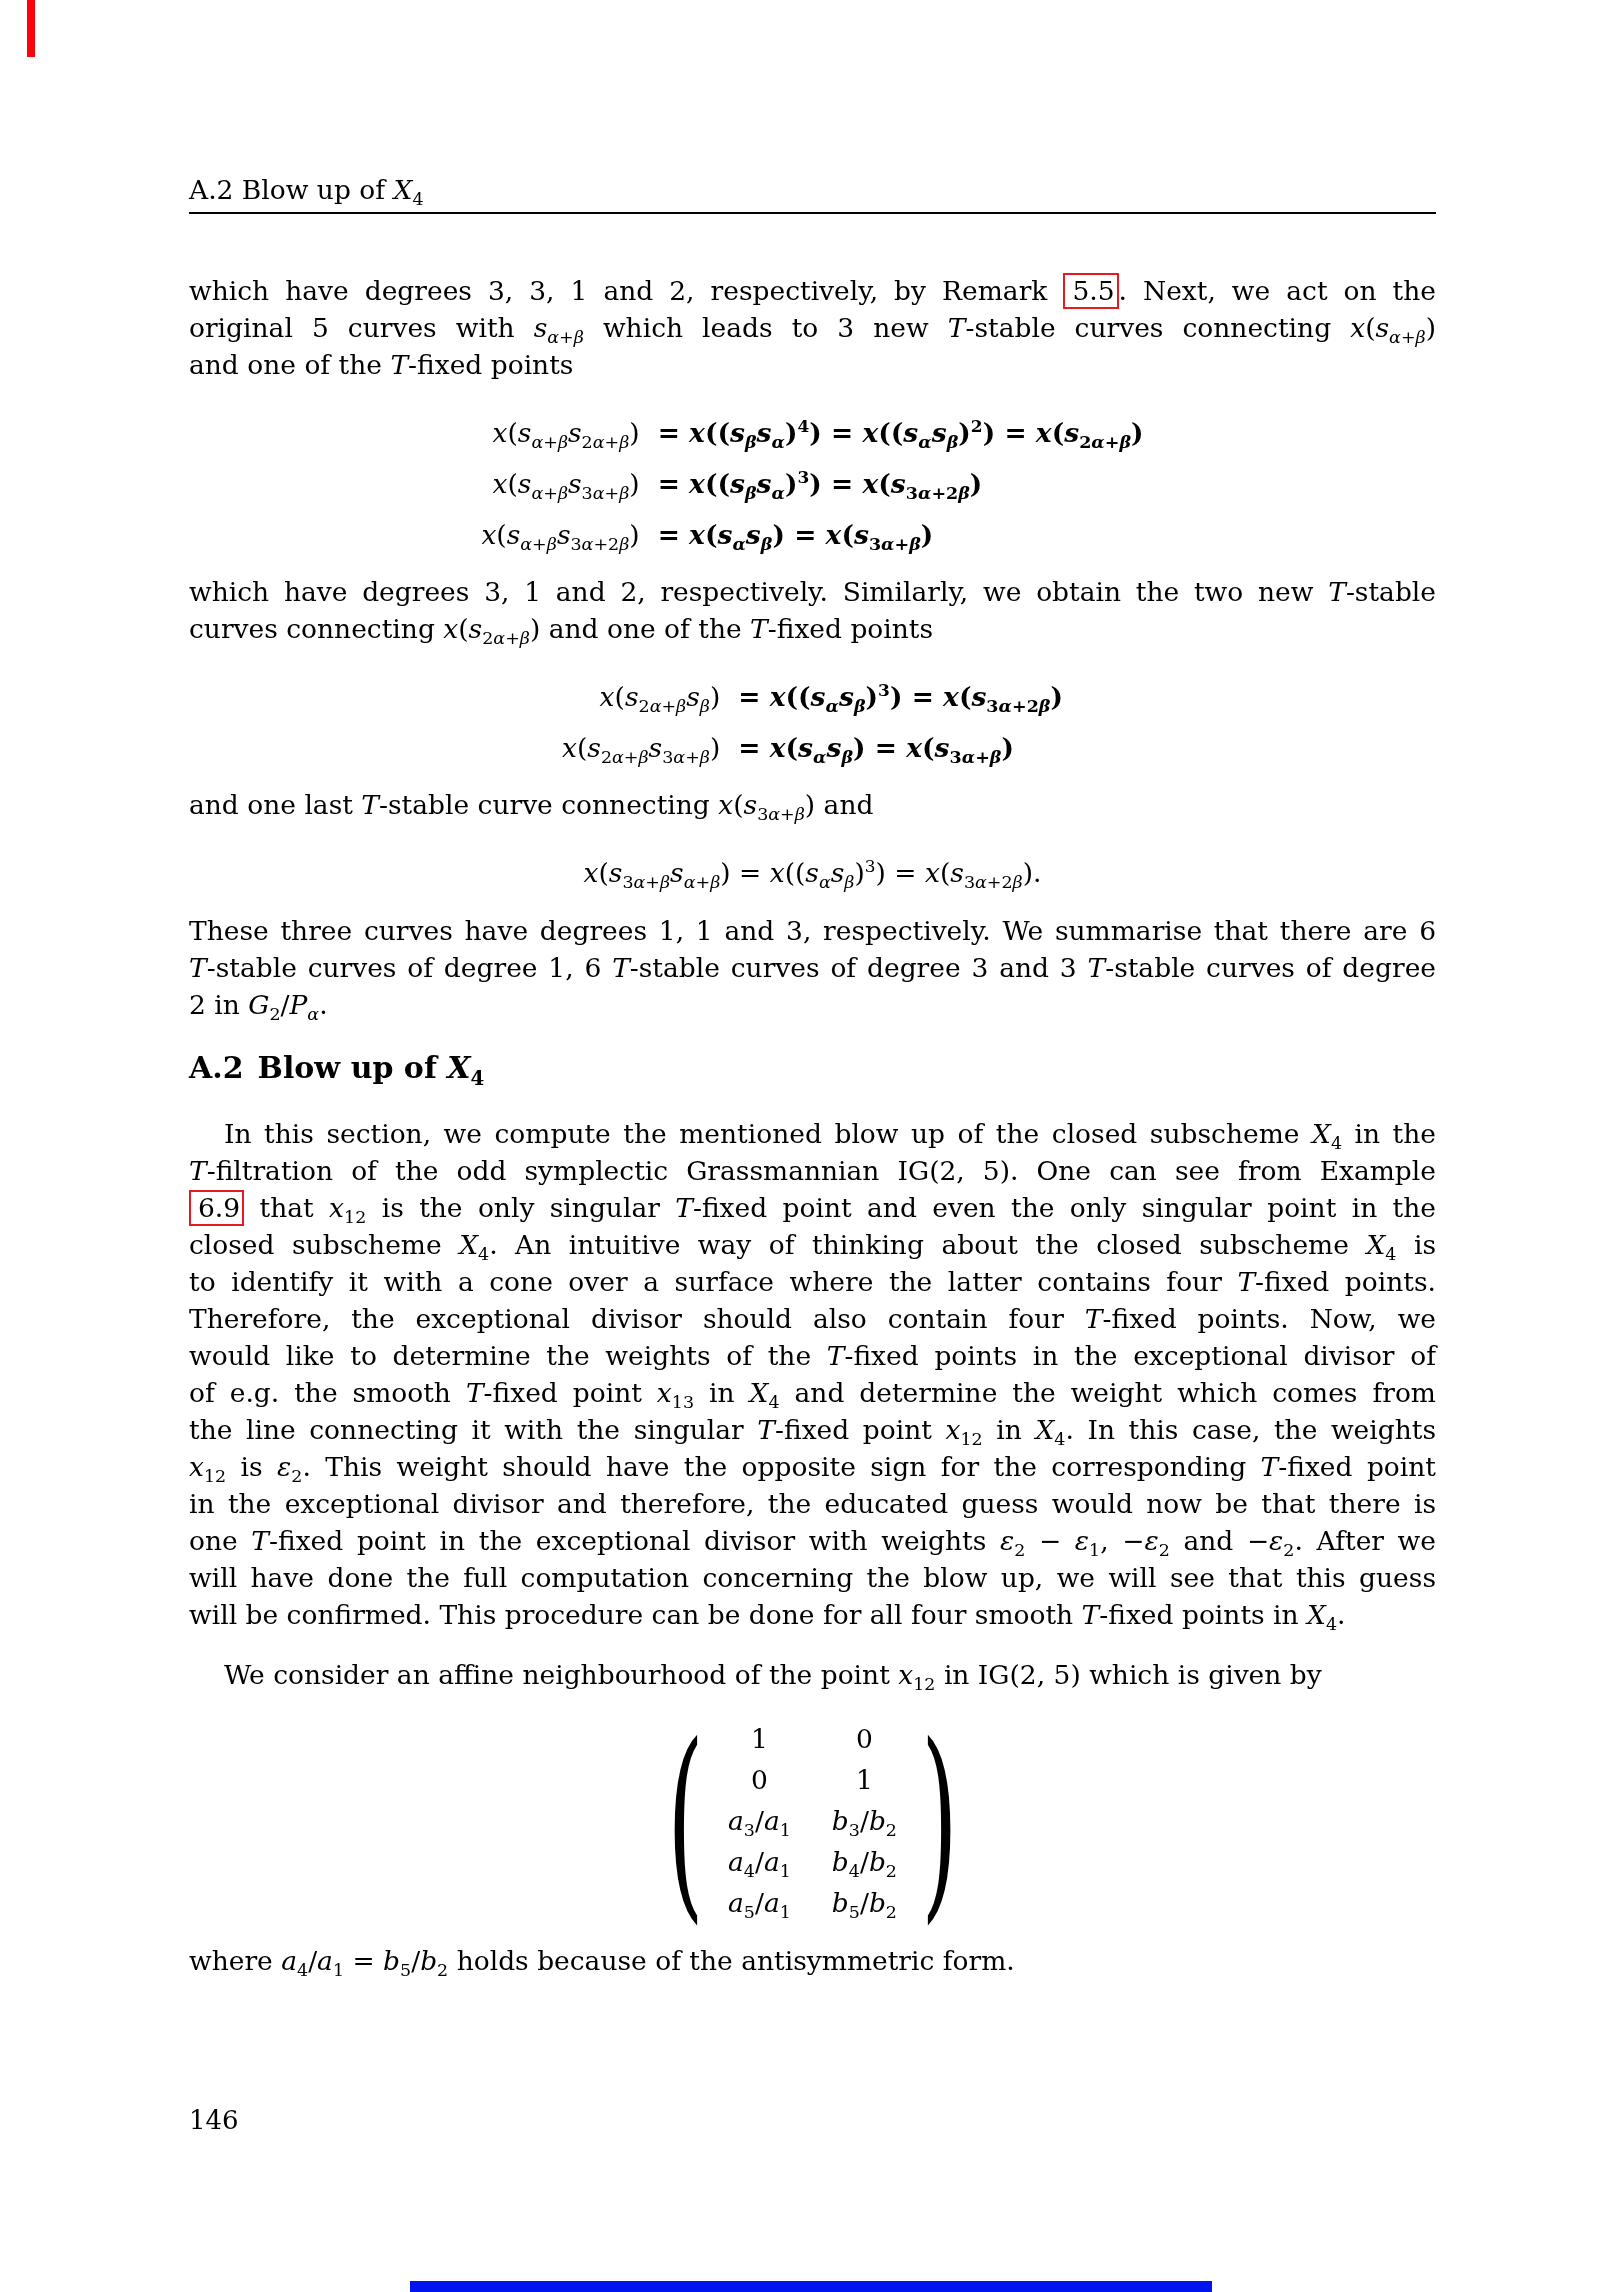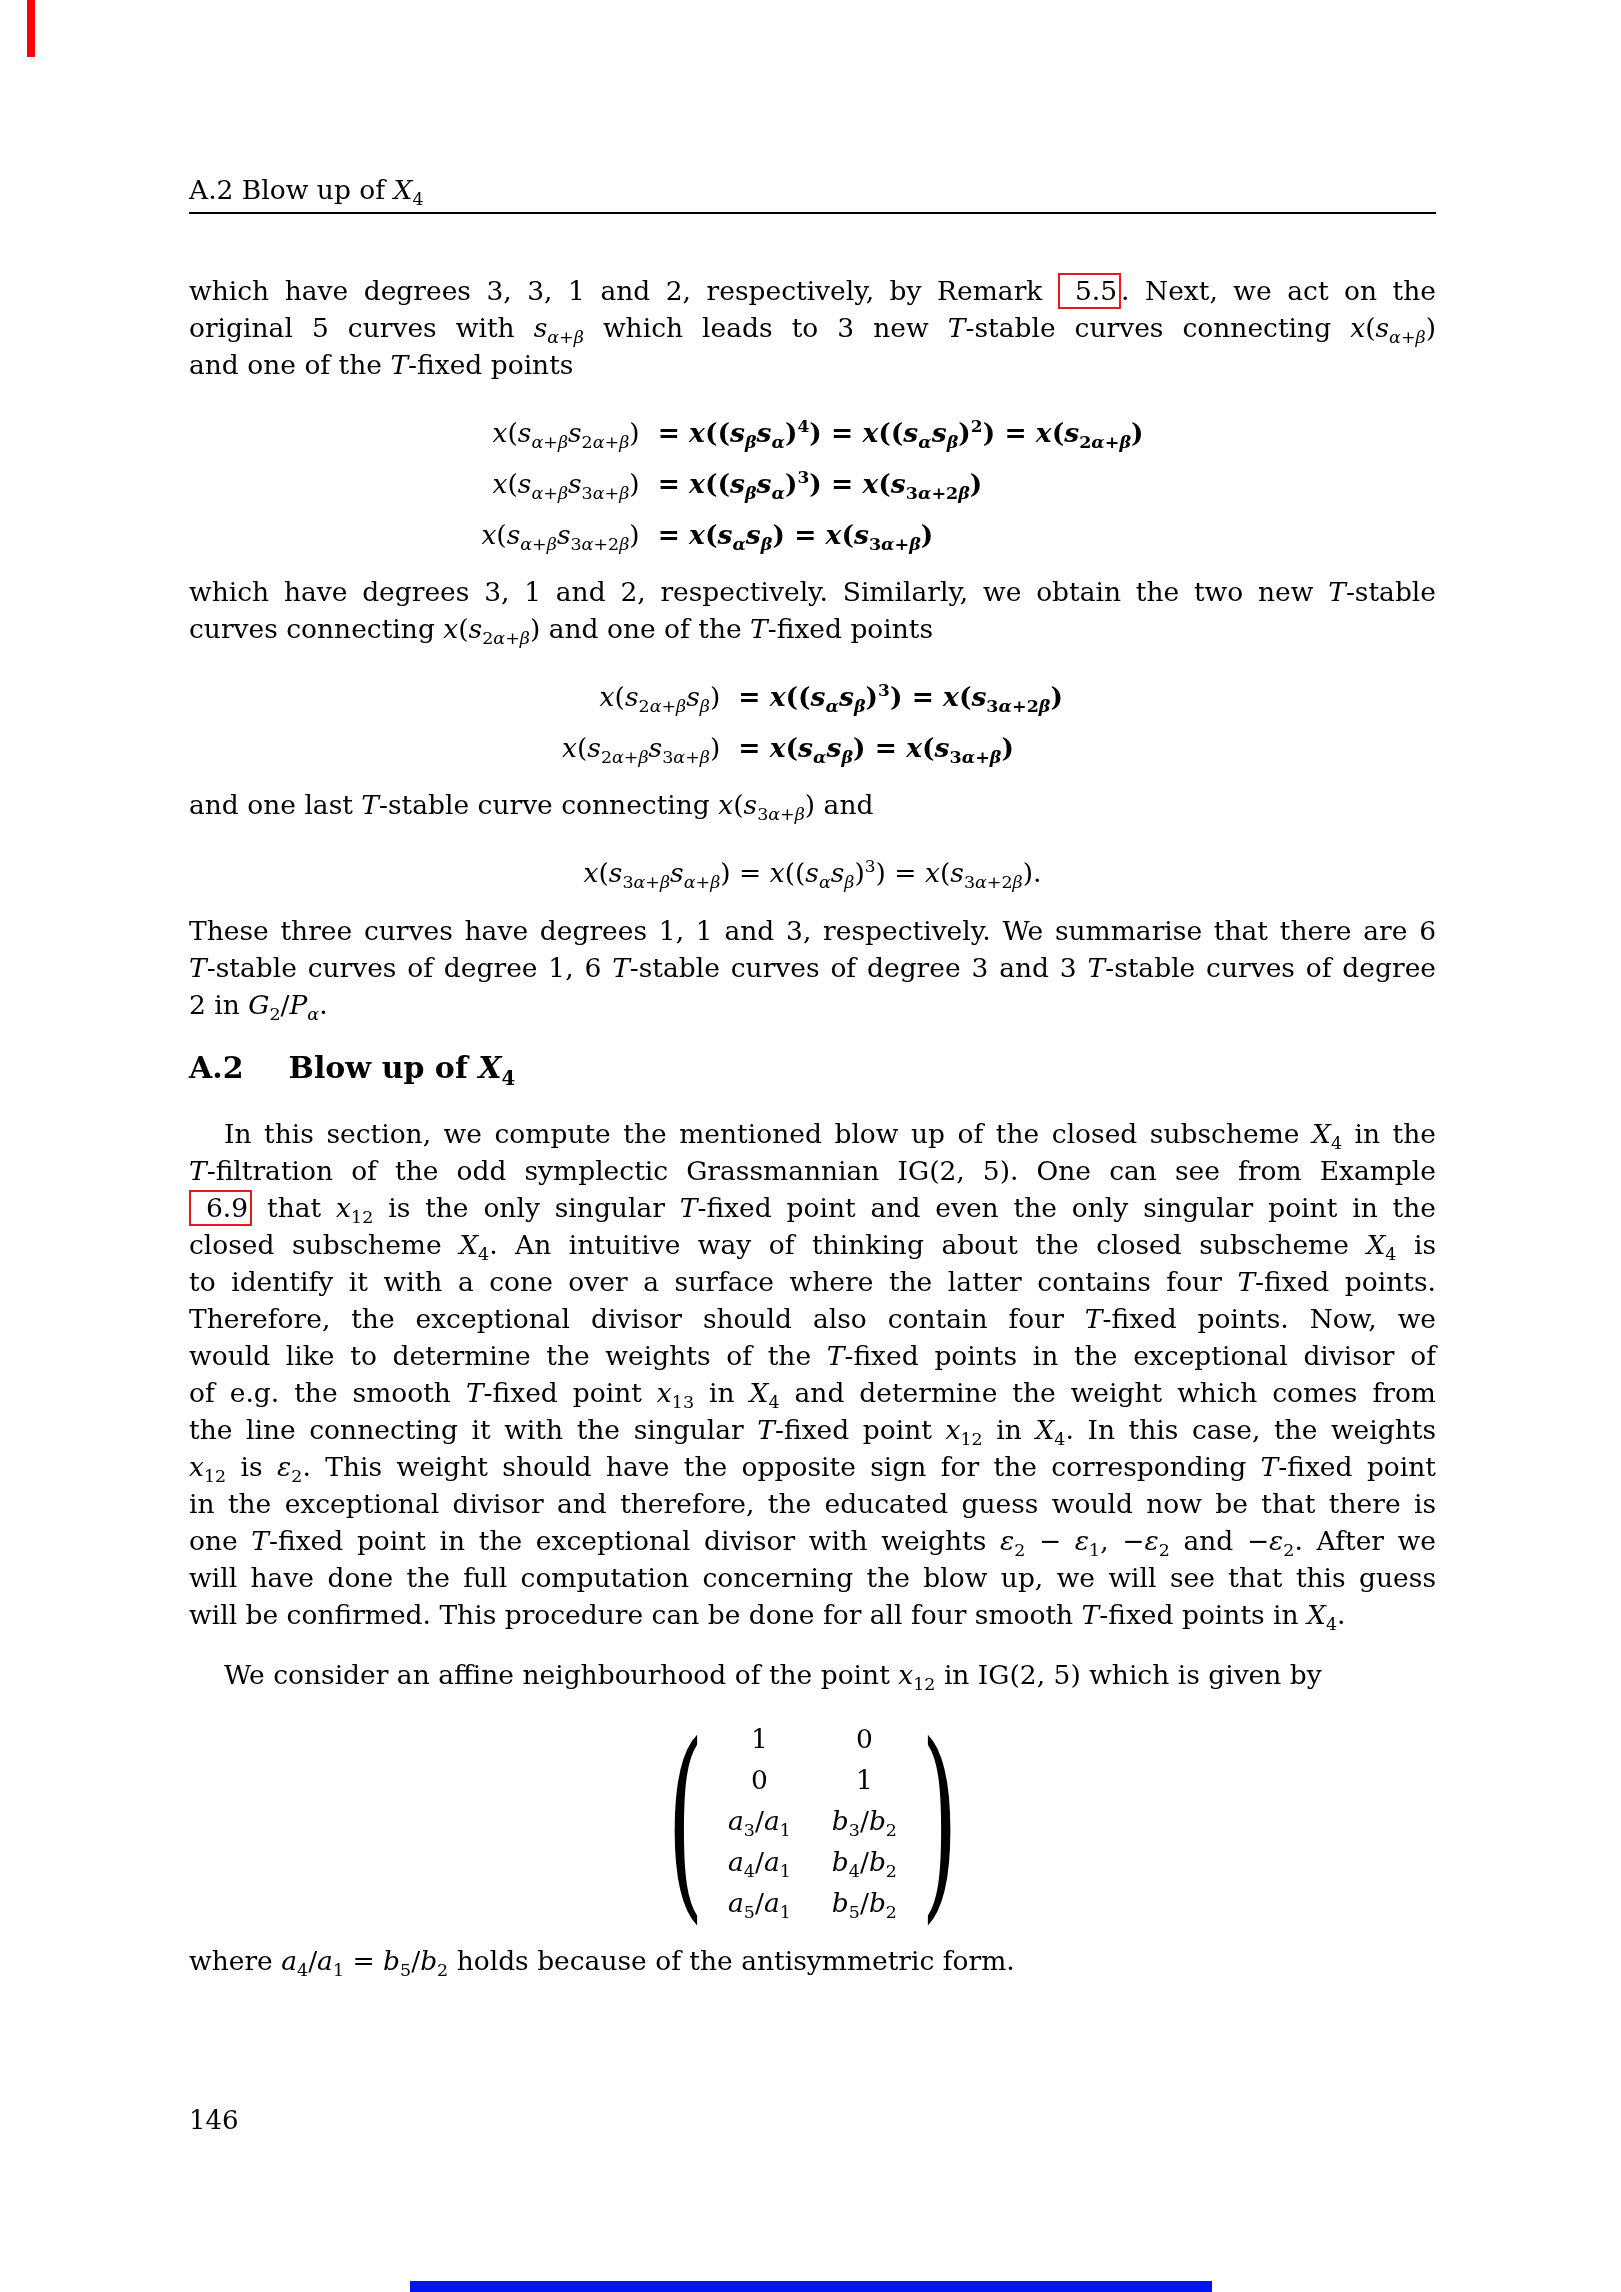--- a/index.html
+++ b/index.html
@@ -25,36 +25,36 @@
   }
   sub{font-size:66%;line-height:0;}
   sup{font-size:64%;line-height:0;}
   .para{margin:0 0 23.5px 0;}
   .para .pline{text-align:justify;text-align-last:justify;}
   .para .pline.last{text-align-last:auto;}
   .para.indent .pline:first-child{text-indent:35px;}
   #main a{
     color:inherit;text-decoration:none;
     border:2px solid var(--link-box,#e8191f);
-    padding:0 2px 1px 15px;
+    padding:0 2px 1px 7px;
     margin-top:32px;
   }
   .mathwrap{margin:5.9px 0 13.7px 0;}
   .aligngrid{
     display:grid;grid-template-columns:auto auto;column-gap:18px;
     width:max-content;margin:0 auto;line-height:51px;font-size:26.5px;
   }
   .aligngrid .al{text-align:right;}
   .aligngrid .ar{text-align:left;font-weight:bold;}
   .cline{text-align:center;line-height:51px;font-size:26.5px;}
   .secheading{
     margin:19.6px 0 25.5px 0;
     font-weight:bold;font-size:30px;line-height:43px;
   }
-  .secheading .hnum{margin-right:45px;}
+  .secheading .hnum{margin-right:14px;}
   .matrixwrap{display:flex;justify-content:center;margin:0 0 17.6px 0;}
   .matrix{display:flex;align-items:center;}
   .paren{
     display:block;font-size:208px;line-height:208px;height:208px;
     transform:scaleX(.45);font-weight:normal;
   }
   .paren.lp{margin-right:-7.8px;}
   .paren.rp{margin-left:-7.8px;}
   .mgrid{
     display:grid;grid-template-columns:auto auto;column-gap:41px;

